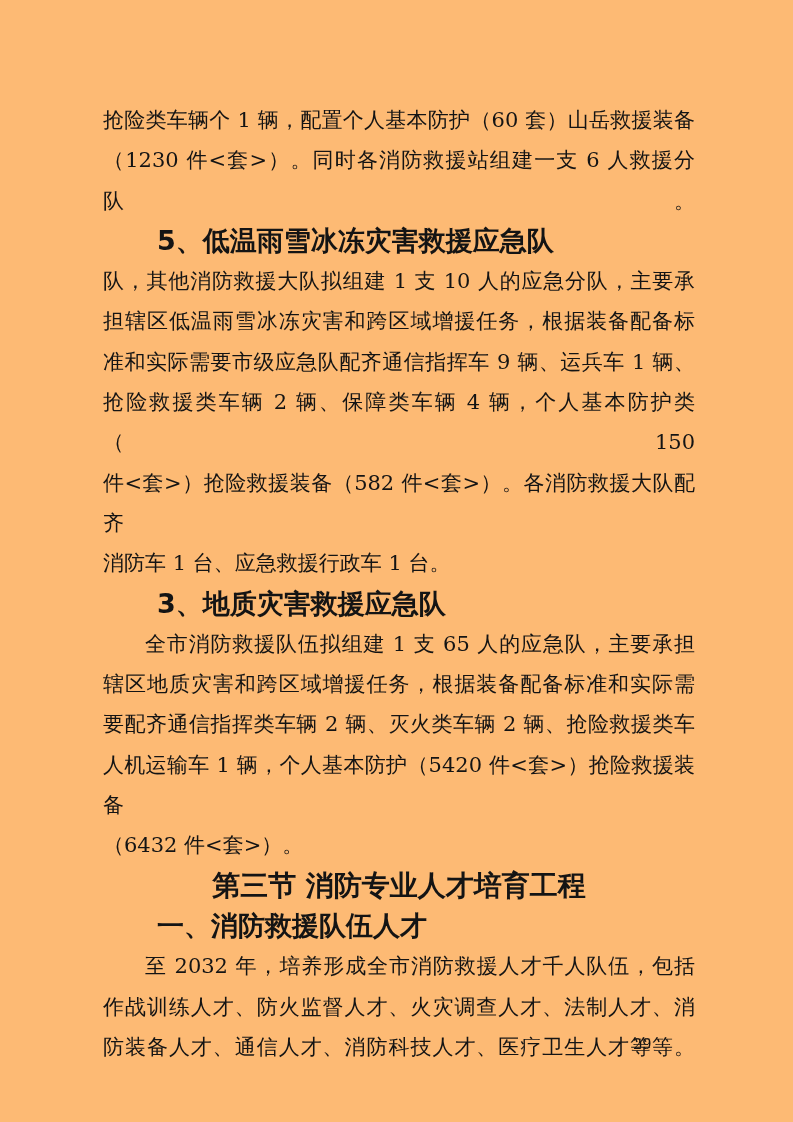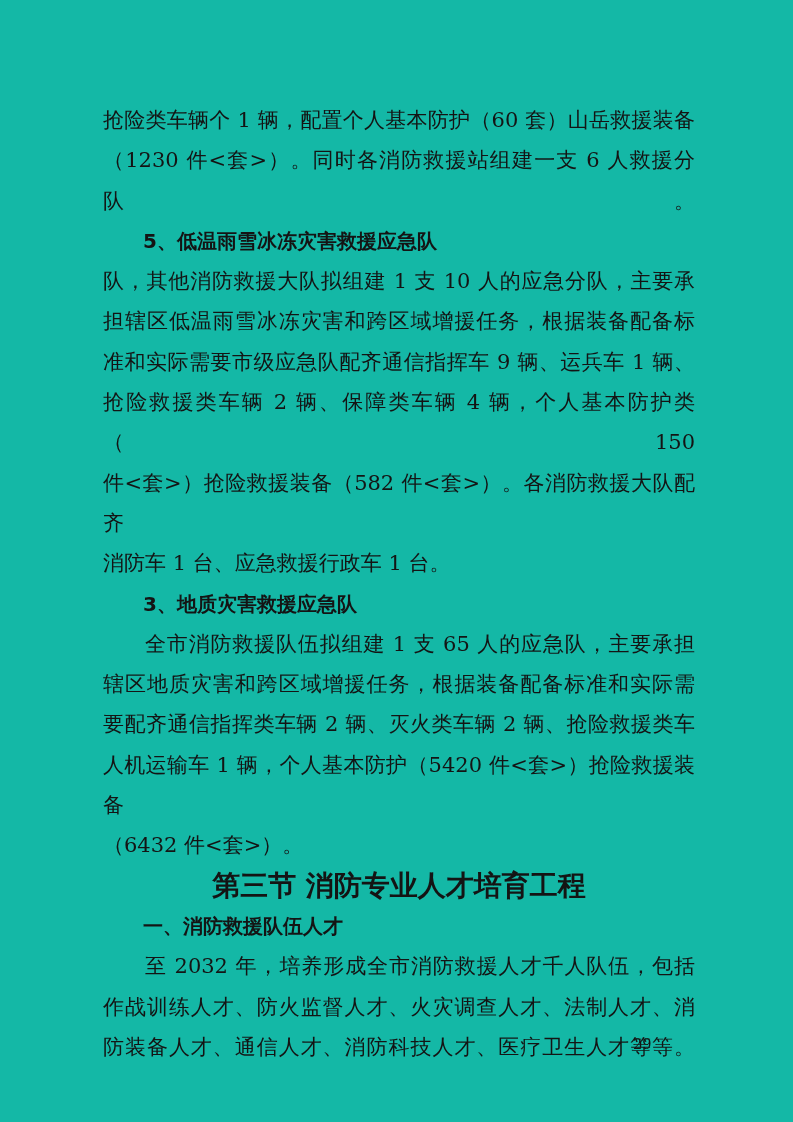--- a/index.html
+++ b/index.html
@@ -4,21 +4,21 @@
 <style>
   html, body {
     margin: 0;
     padding: 0;
     background: #ffffff;
   }
   .sheet {
     position: relative;
     width: 793px;
     height: 1122px;
-    background: #14b8a6;
+    background: #fdba74;
     overflow: hidden;
     font-family: "DejaVu Serif", "Liberation Serif", serif;
     color: #141414;
   }
   .text-block {
     position: absolute;
     left: 103px;
     top: 100px;
     width: 592px;
   }
@@ -36,21 +36,21 @@
     text-align-last: justify;
   }
   
   .indent {
     text-indent: 2em;
   }
   
   .h-num {
     font-family: "DejaVu Sans", "Liberation Sans", sans-serif;
     font-weight: bold;
-    font-size: 20px;
+    font-size: 27px;
     text-indent: 2em;
   }
   
   .h-center {
     font-weight: bold;
     font-size: 28px;
     text-align: center;
     text-indent: 0;
   }
   .page-number {

